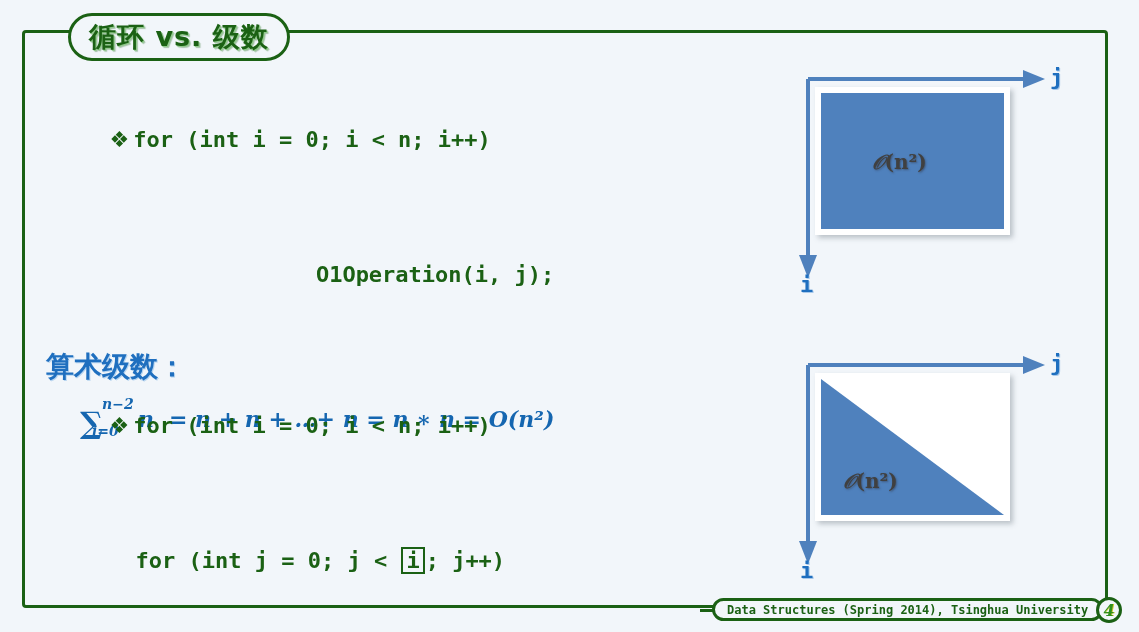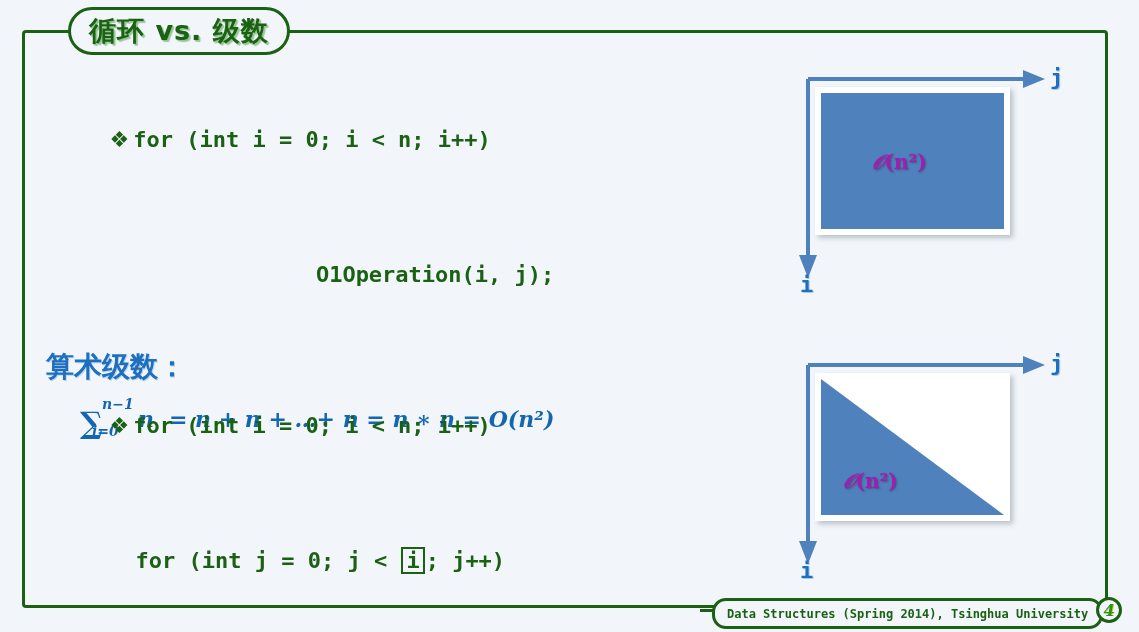--- a/index.html
+++ b/index.html
@@ -31,21 +31,21 @@
     height: 578px;
     border: 3px solid #1b6114;
     border-radius: 4px;
     box-sizing: border-box;
   }
 
   
   .title-bubble {
     position: absolute;
     left: 68px;
-    top: 7px;
+    top: 13px;
     height: 48px;
     padding: 0 18px;
     background: #f2f6fa;
     border: 3px solid #1b6114;
     border-radius: 26px;
     display: flex;
     align-items: center;
     justify-content: center;
     box-sizing: border-box;
     z-index: 5;
@@ -154,21 +154,21 @@
     width: 100%;
     height: 100%;
     background: #4f81bd;
     clip-path: polygon(0 0, 100% 100%, 0 100%);
   }
   .shape-label {
     position: absolute;
     font-family: "DejaVu Serif", serif;
     font-size: 20px;
     font-weight: bold;
-    color: #a21caf;
+    color: #404040;
     white-space: nowrap;
     text-shadow: 1px 1px 2px rgba(60,80,110,0.85);
   }
   .shape-label .ital { font-style: italic; }
   .axis-label {
     position: absolute;
     font-family: "DejaVu Sans Mono", monospace;
     font-size: 22px;
     font-weight: bold;
     color: #1f6fbf;
@@ -179,21 +179,21 @@
   .footer-line {
     position: absolute;
     top: 609px;
     height: 3px;
     background: #1b6114;
   }
   .footer-pill {
     position: absolute;
     left: 712px;
     top: 598px;
-    height: 31px;
+    height: 23px;
     padding: 0 12px;
     background: #f2f6fa;
     border: 3px solid #1b6114;
     border-radius: 14px;
     display: flex;
     align-items: center;
     box-sizing: border-box;
     z-index: 4;
   }
   .footer-text {
@@ -242,21 +242,21 @@
     <div class="code-line">
       <span class="bullet">❖</span><span>for (int i = 0; i &lt; n; i++)</span>
     </div>
     <div class="code-line" style="margin-left:72px;text-align:right;">
       <span>O1Operation(i, j);</span>
     </div>
     <div class="series-label">算术级数：</div>
     <div class="formula">
       <span class="sum-inline">
         <span class="sig">∑</span>
-        <span class="up">n−1</span>
+        <span class="up">n−2</span>
         <span class="dn">i=0</span>
       </span>
       <span>n</span>
       <span style="margin-left:15px;">= n + n +  …+ n = n ∗ n = O(n²)</span>
     </div>
   </div>
 
   <div class="block" style="top:358px;">
     <div class="code-line">
       <span class="bullet">❖</span><span>for (int i = 0; i &lt; n; i++)</span>

